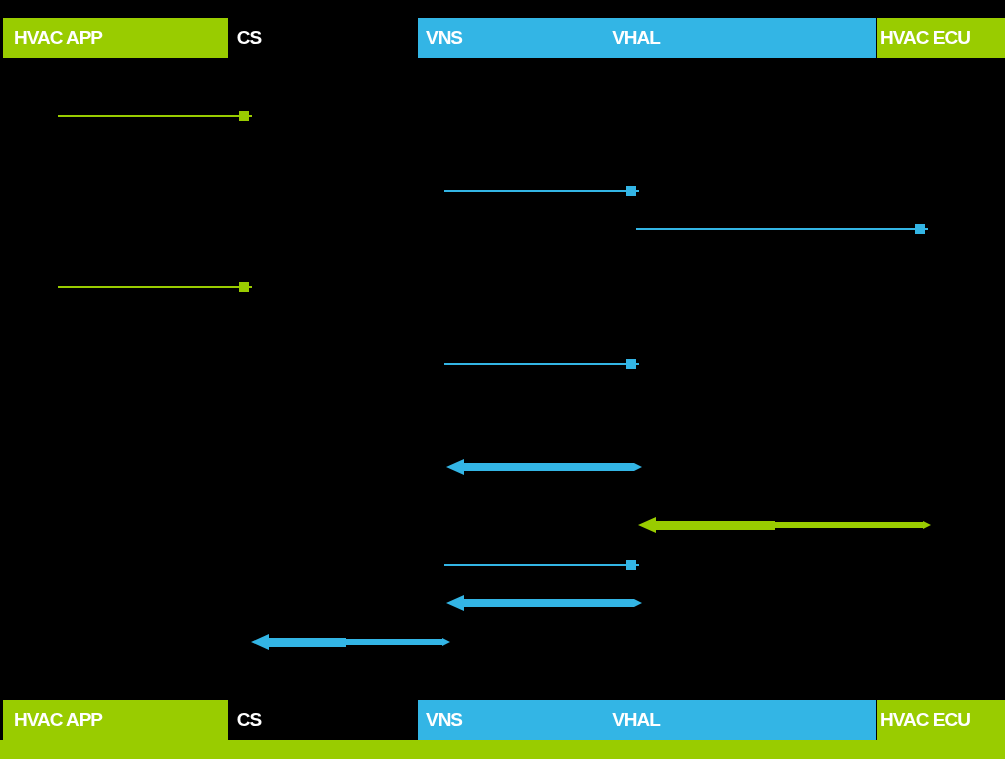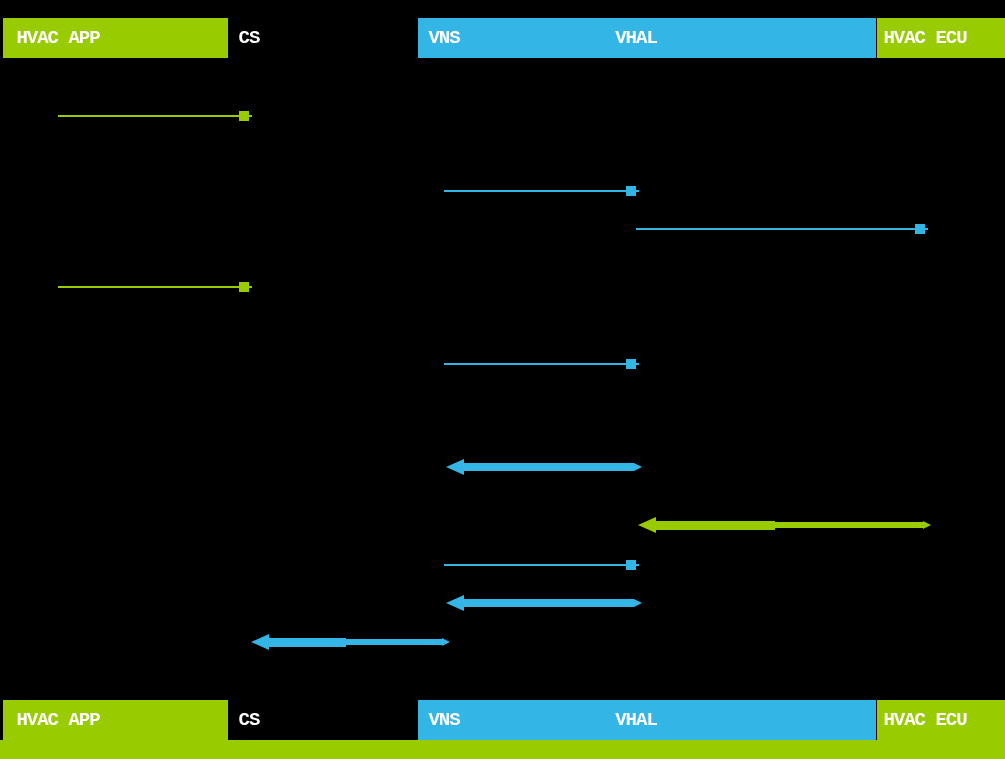--- a/index.html
+++ b/index.html
@@ -2,21 +2,21 @@
 <html><head>
 <meta charset="utf-8">
 <style>
   html, body { margin: 0; padding: 0; background: #000; }
   #canvas {
     position: relative;
     width: 1005px;
     height: 759px;
     background: #000;
     overflow: hidden;
-    font-family: Liberation Mono, monospace;
+    font-family: Liberation Sans, sans-serif;
   }
   .bar { position: absolute; }
   .plabel {
     position: absolute;
     transform: translateX(-50%);
     color: #fff;
     font-weight: bold;
     font-size: 19px;
     letter-spacing: -1px;
     white-space: pre;

